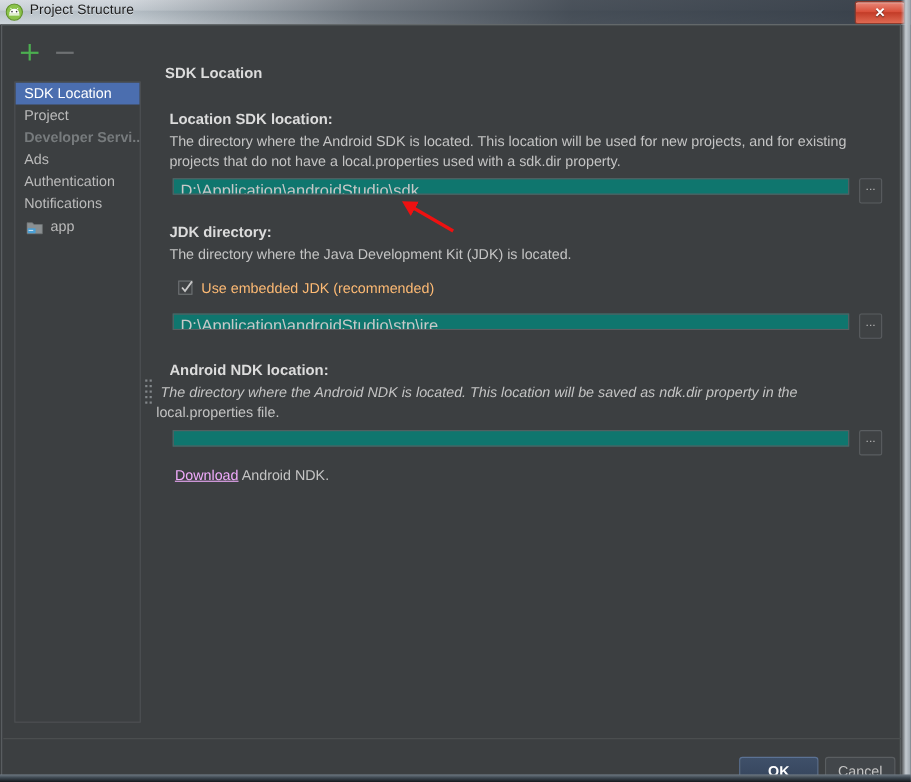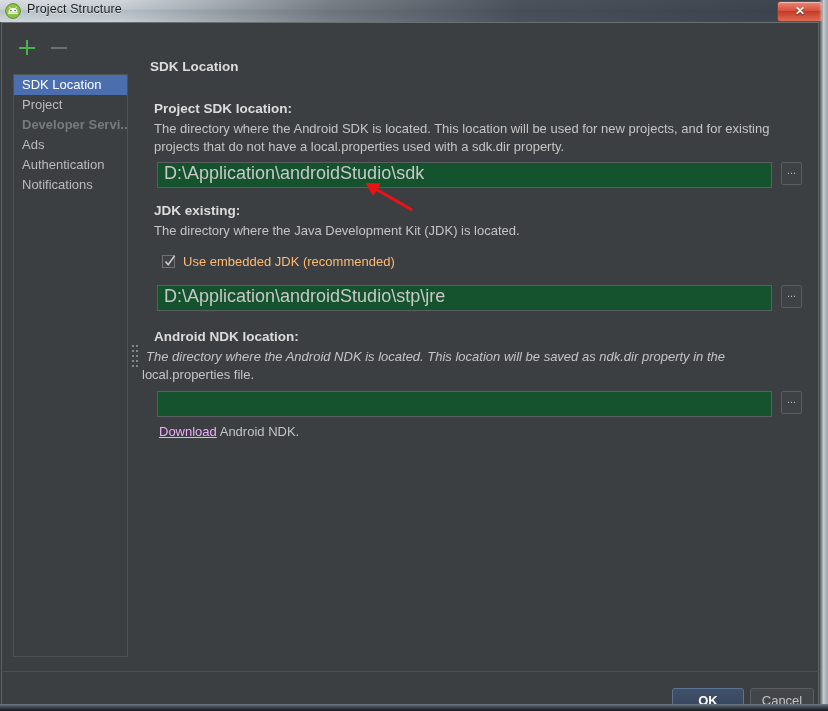--- a/index.html
+++ b/index.html
@@ -233,26 +233,26 @@
     line-height: 18px;
     white-space: nowrap;
   }
   .field-row {
     position: absolute;
     height: 23px;
   }
   .text-field {
     position: absolute;
     left: 0; top: 0;
-    height: 26px;
-    background: #14532d;
+    height: 15px;
+    background: #0f766e;
     border: 1px solid #5a5e61;
     box-sizing: border-box;
     color: #c8c8c8;
-    font-size: 18px;
+    font-size: 15px;
     line-height: 21px;
     padding-left: 6px;
     white-space: nowrap;
     overflow: hidden;
     cursor: text;
   }
   .browse-btn {
     position: absolute;
     top: 0;
     width: 21px; height: 23px;
@@ -413,49 +413,59 @@
         <span>Ads</span>
       </div>
       <div class="side-item">
         <span>Authentication</span>
       </div>
       <div class="side-item">
         <span>Notifications</span>
       </div>
 
 
+      <div class="module-item">
+        <span class="module-icon">
+          <svg width="15" height="14" viewBox="0 0 15 14">
+            <path d="M0.5 2.5 h5 l1.4 1.6 h7.6 v8.4 h-14 z" fill="#8a8f91" stroke="#6d7274" stroke-width="0.7"></path>
+            <rect x="1.2" y="7.6" width="7.2" height="4.4" rx="0.6" fill="#4a9fd4"></rect>
+            <rect x="2.0" y="9.0" width="4.2" height="0.9" fill="#d7e9f5"></rect>
+          </svg>
+        </span>
+        <span class="mlabel">app</span>
+      </div>
     </div>
 
     <div id="splitter">
       <span class="sp-dot" style="left:0px;  top:0px;"></span>
       <span class="sp-dot" style="left:4px;  top:0px;"></span>
       <span class="sp-dot" style="left:0px;  top:5px;"></span>
       <span class="sp-dot" style="left:4px;  top:5px;"></span>
       <span class="sp-dot" style="left:0px;  top:10px;"></span>
       <span class="sp-dot" style="left:4px;  top:10px;"></span>
       <span class="sp-dot" style="left:0px;  top:15px;"></span>
       <span class="sp-dot" style="left:4px;  top:15px;"></span>
       <span class="sp-dot" style="left:0px;  top:20px;"></span>
       <span class="sp-dot" style="left:4px;  top:20px;"></span>
     </div>
 
     <div id="content">
 
       <div id="pane-title">SDK Location</div>
 
-      <div class="sect-title" style="left:12px; top:54px;">Project SDK location:</div>
+      <div class="sect-title" style="left:12px; top:54px;">Location SDK location:</div>
       <div class="sect-desc" style="left:12px; top:73px;">The directory where the Android SDK is located. This location will be used for new projects, and for existing</div>
       <div class="sect-desc" style="left:12px; top:91px;">projects that do not have a local.properties used with a sdk.dir property.</div>
 
       <div class="field-row" style="left:15px; top:115px; width:645px;">
         <div class="text-field" style="width:615px;" title="">D:\Application\androidStudio\sdk</div>
         <div class="browse-btn" style="left:624px;">...</div>
       </div>
 
-      <div class="sect-title" style="left:12px; top:156px;">JDK existing:</div>
+      <div class="sect-title" style="left:12px; top:156px;">JDK directory:</div>
       <div class="sect-desc" style="left:12px; top:175px;">The directory where the Java Development Kit (JDK) is located.</div>
 
       <div class="field-row" style="left:15px; top:238px; width:645px;">
         <div class="text-field" style="width:615px;" title="">D:\Application\androidStudio\stp\jre</div>
         <div class="browse-btn" style="left:624px;">...</div>
       </div>
 
       <div class="sect-title" style="left:12px; top:282px;">Android NDK location:</div>
       <div class="sect-desc" style="left:4px; top:301px;font-style:italic;">The directory where the Android NDK is located. This location will be saved as ndk.dir property in the</div>
       <div class="sect-desc" style="left:0; top:319px;">local.properties file.</div>

